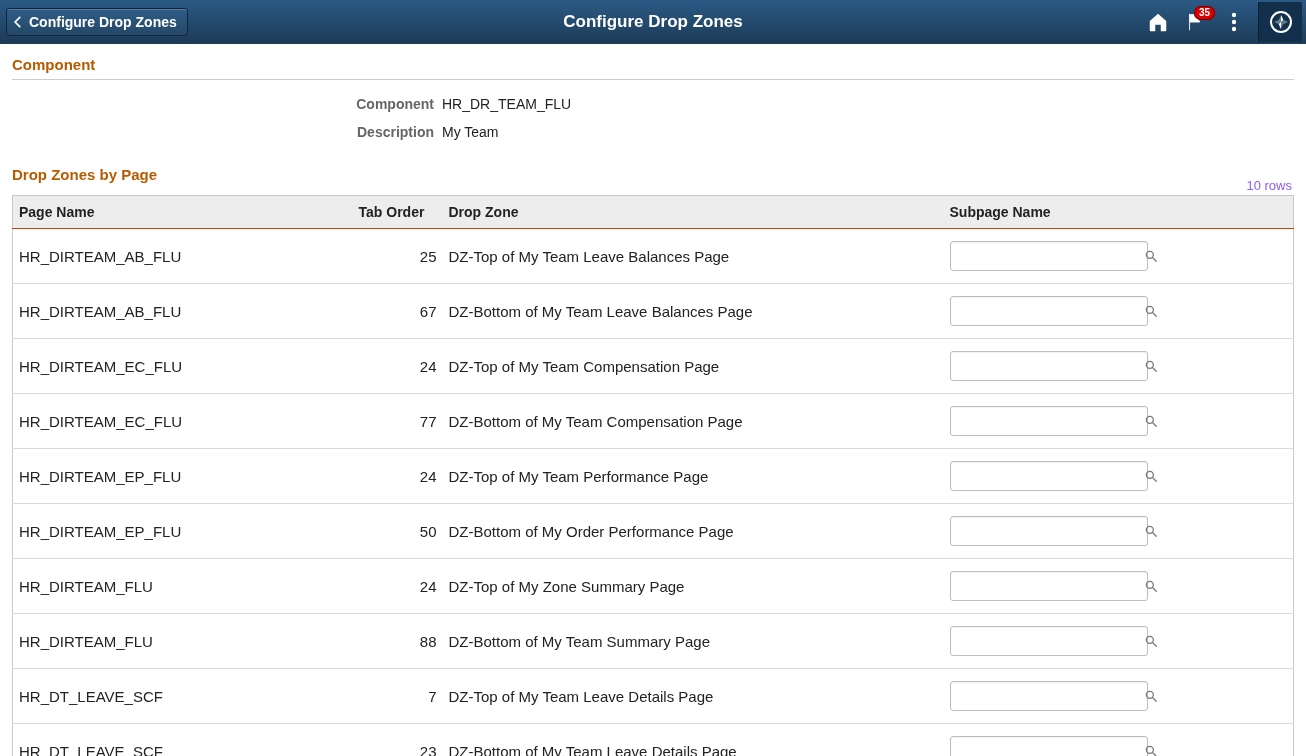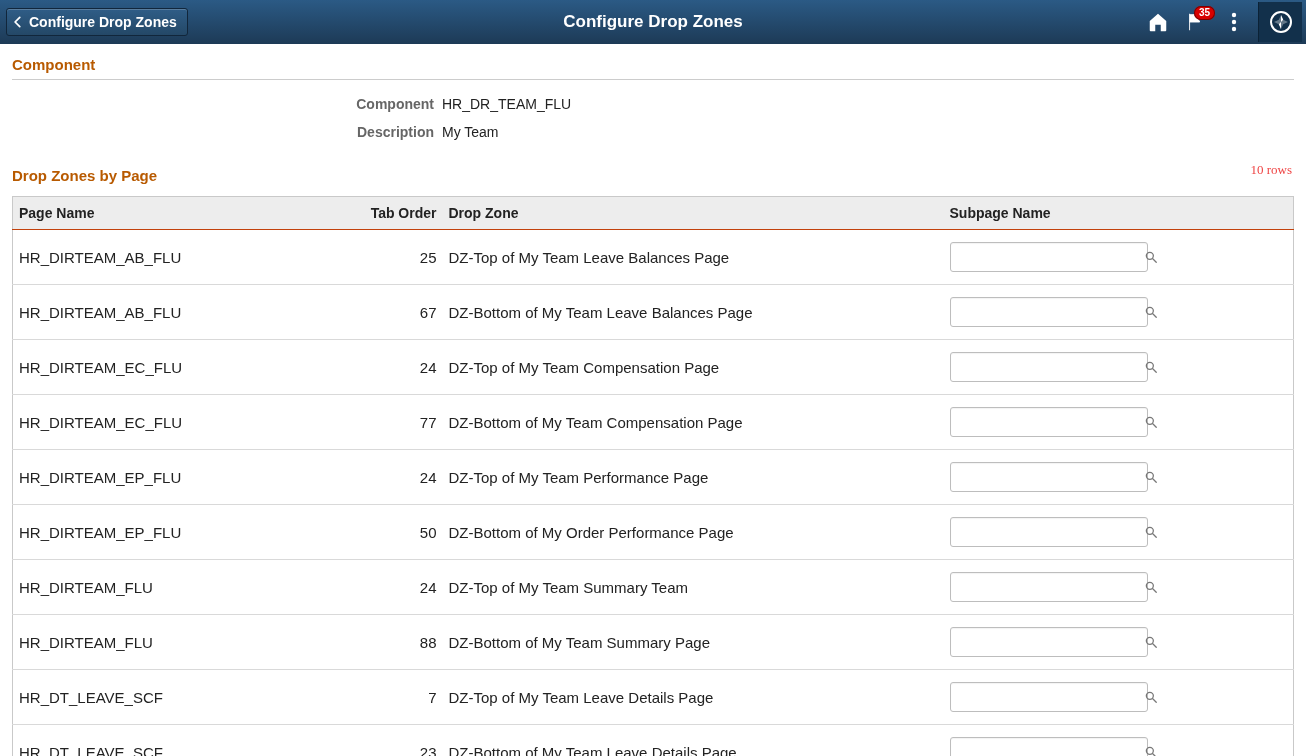--- a/index.html
+++ b/index.html
@@ -62,34 +62,34 @@
     color:#b85a00; font-weight:bold; font-size:15px;
     border-bottom:1px solid #ccc;
     padding:4px 0 6px;
   }
   .kv-block { padding:10px 0 16px; }
   .kv-row { display:flex; align-items:center; padding:6px 0; }
   .kv-label { width:430px; text-align:right; color:#666; font-weight:bold; padding-right:8px; }
   .kv-value { color:#222; }
 
   .grid-header-row { display:flex; align-items:flex-end; }
-  .rows-tag { margin-left:auto; font-size:13px; color:#ef4444; padding-right:2px; padding-bottom:18px;font-family:Liberation Serif, serif; }
+  .rows-tag { margin-left:auto; font-size:13px; color:#8b5cf6; padding-right:2px; padding-bottom:2px; }
 
   table.grid {
     width:100%; border-collapse:collapse; border:1px solid #c9c9c9;
     table-layout:fixed;
   }
   table.grid thead th {
     background:#ededed;
     font-weight:bold; text-align:left;
     padding:8px 6px;
     border-bottom:1px solid #c2410c;
     font-size:14px;
   }
-  table.grid thead th.tabord { text-align:right; }
+  table.grid thead th.tabord { text-align:left; }
   table.grid tbody td {
     padding:12px 6px;
     border-bottom:1px solid #d9d9d9;
     font-size:15px;
     vertical-align:middle;
   }
   table.grid tbody td.tabord { text-align:right;margin-top:12px; }
   table.grid tbody tr:last-child td { border-bottom:none; }
 
   .lookup {
@@ -300,21 +300,21 @@
                     <line x1="15" y1="15" x2="21" y2="21" stroke="#777" stroke-width="2.2" stroke-linecap="round"></line>
                   </svg>
           </span>
         </div>
       </div>
     </td>
         </tr>
         <tr>
     <td>HR_DIRTEAM_FLU</td>
     <td class="tabord">24</td>
-    <td>DZ-Top of My Team Summary Team</td>
+    <td>DZ-Top of My Zone Summary Page</td>
     <td>
       <div class="lookup">
         <input type="text" value="" style="">
         <div class="lookup-btn">
           <span>
             <svg width="14" height="14" viewBox="0 0 24 24">
                     <circle cx="10" cy="10" r="6" fill="none" stroke="#777" stroke-width="2.2"></circle>
                     <line x1="15" y1="15" x2="21" y2="21" stroke="#777" stroke-width="2.2" stroke-linecap="round"></line>
                   </svg>
           </span>

